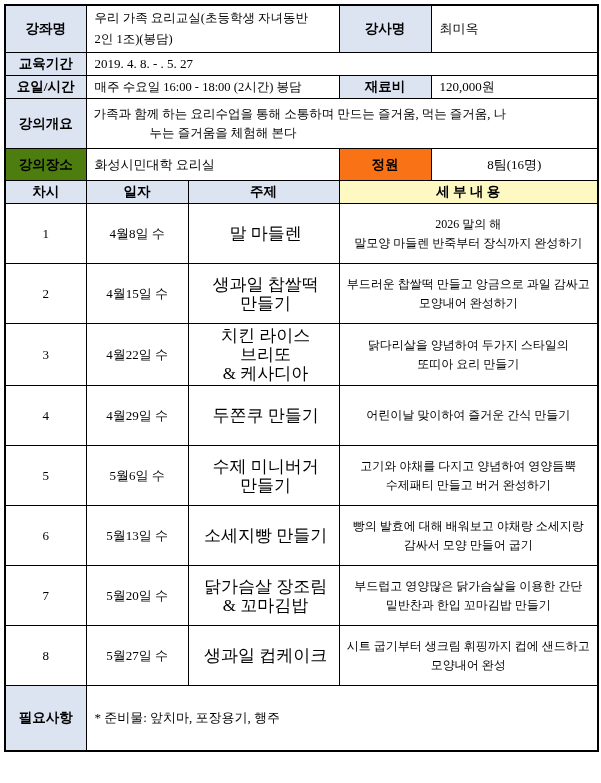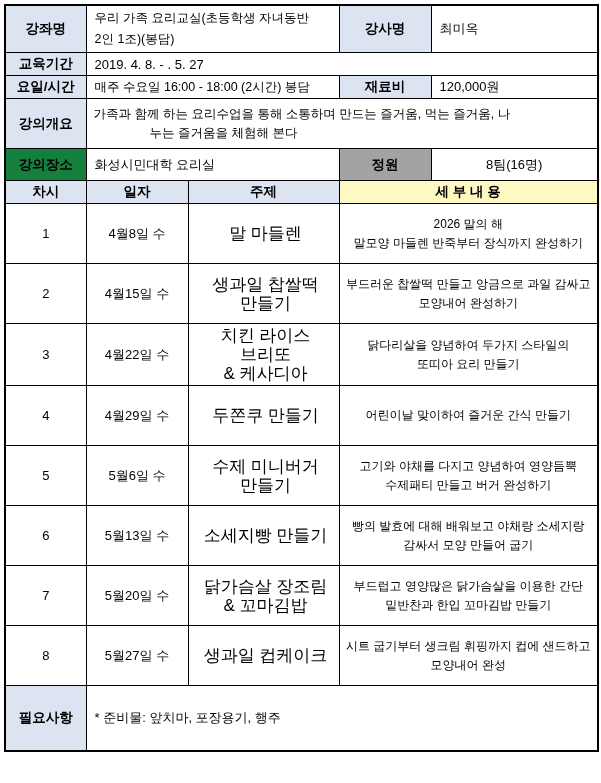--- a/index.html
+++ b/index.html
@@ -1,21 +1,21 @@
 <!DOCTYPE html>
 <html><head>
 <meta charset="utf-8">
 <style>
   html, body { margin: 0; padding: 0; background: #ffffff; }
   body {
     width: 601px; height: 783px;
     font-family: "Liberation Sans", sans-serif;
     color: #000000;
   }
-  .doc { padding: 4px; }
+  .doc { padding: 4px; font-family: Liberation Serif, serif; }
   table.sched {
     border-collapse: collapse;
     table-layout: fixed;
     width: 593px;
     border: 2px solid #000;
   }
   td {
     border: 1px solid #000;
     vertical-align: middle;
     padding: 2px 4px;
@@ -82,23 +82,23 @@
 
     <tr class="r-ovr">
       <td class="label" style="background: rgb(220, 227, 241);">강의개요</td>
       <td class="overview-cell" colspan="4">
         <div>가족과 함께 하는 요리수업을 통해 소통하며 만드는 즐거움, 먹는 즐거움, 나</div>
         <div class="indent">누는 즐거움을 체험해 본다</div>
       </td>
     </tr>
 
     <tr class="r-loc">
-      <td class="label" style="background: #15803d;">강의장소</td>
+      <td class="label" style="background: #4d7c0f;">강의장소</td>
       <td class="vleft" colspan="2">화성시민대학 요리실</td>
-      <td class="label" style="background: #a3a3a3;">정원</td>
+      <td class="label" style="background: #f97316;">정원</td>
       <td class="center">8팀(16명)</td>
     </tr>
 
     <tr class="r-head">
       <td class="label" style="background: rgb(220, 227, 241);">차시</td>
       <td class="label" style="background: rgb(220, 227, 241);">일자</td>
       <td class="label" style="background: rgb(220, 227, 241);">주제</td>
       <td class="label" colspan="2" style="background: #fef9c3;">세 부 내 용</td>
     </tr>
 

